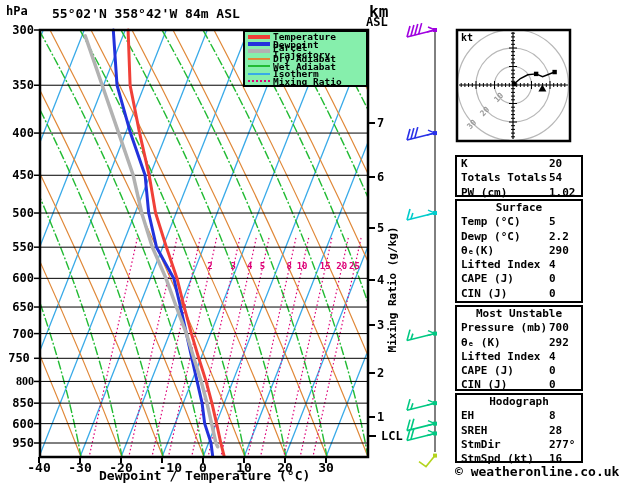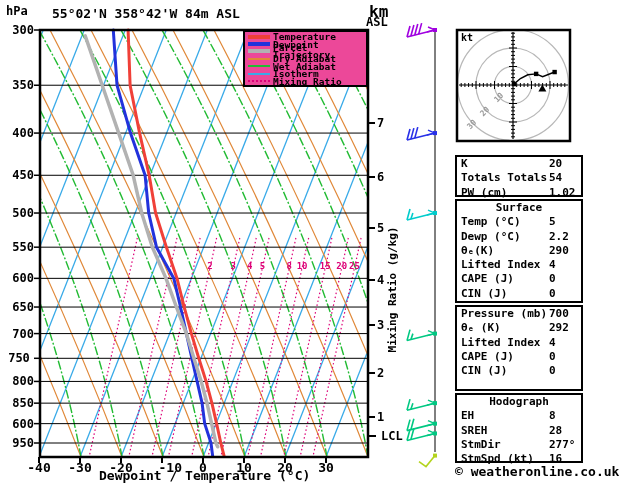--- a/index.html
+++ b/index.html
@@ -14,21 +14,21 @@
   .plab{font-size:12px;width:30px;text-align:right;}
   .kmlab{font-size:12px;}
   .xlab{font-size:13px;width:40px;text-align:center;}
   .xaxis{left:99px;top:468px;font-size:13px;}
   .mixv{left:322px;top:283px;width:140px;text-align:center;font-size:11px;transform:rotate(-90deg);}
   .mixlab{font-size:9px;width:20px;text-align:center;color:#dd0077;}
   .lcl{left:381px;top:429px;font-size:12px;}
   .kt{left:461px;top:32px;font-size:10px;}
   .ringlab{font-size:8px;color:#9a9a9a;transform:rotate(-45deg);}
   .copy{left:455px;top:464px;font-size:13px;}
-  #legend{position:absolute;left:243px;top:30px;width:125px;height:57px;background:#ec4899;
+  #legend{position:absolute;left:243px;top:30px;width:125px;height:57px;background:#86efac;
           border:2px solid #000;box-sizing:border-box;padding-top:1px;}
   .lgrow{display:flex;align-items:center;height:7.4px;font-size:9.5px;line-height:7px;}
   .lgsw{width:22px;margin:0 3px;flex:none;}
   .pbox{position:absolute;left:455px;width:128px;border:2px solid #000;box-sizing:border-box;
         background:#fff;font-size:11px;}
   .prow{position:relative;height:14.3px;line-height:14.3px;padding-left:4px;}
   .prow .val{position:absolute;left:92px;top:0;}
   .phead{height:14.3px;line-height:14.3px;text-align:center;}
   svg{position:absolute;left:0;top:0;}
 </style>
@@ -326,21 +326,21 @@
       <div class="t plab" style="left: 4px; top: 23px;">300</div>
       <div class="t plab" style="left: 4px; top: 78.2322px;">350</div>
       <div class="t plab" style="left: 4px; top: 126.076px;">400</div>
       <div class="t plab" style="left: 4px; top: 168.278px;">450</div>
       <div class="t plab" style="left: 4px; top: 206.029px;">500</div>
       <div class="t plab" style="left: 4px; top: 240.178px;">550</div>
       <div class="t plab" style="left: 4px; top: 271.355px;">600</div>
       <div class="t plab" style="left: 4px; top: 300.034px;">650</div>
       <div class="t plab" style="left: 4px; top: 326.587px;">700</div>
       <div class="t plab" style="left: 4px; top: 351.307px; text-align: center;">750</div>
-      <div class="t plab" style="left: 4px; top: 374.431px;">800</div>
+      <div class="t plab" style="left: 4px; top: 374.431px; font-family: Liberation Serif, serif;">800</div>
       <div class="t plab" style="left: 4px; top: 396.153px;">850</div>
       <div class="t plab" style="left: 4px; top: 416.633px;">600</div>
       <div class="t plab" style="left: 4px; top: 436.005px;">950</div>
       <div class="t xlab" style="left: 19px; top: 460px;">-40</div>
       <div class="t xlab" style="left: 60px; top: 460px;">-30</div>
       <div class="t xlab" style="left: 101px; top: 460px;">-20</div>
       <div class="t xlab" style="left: 142px; top: 460px; text-align: right;">-10</div>
       <div class="t xlab" style="left: 183px; top: 460px;">0</div>
       <div class="t xlab" style="left: 224px; top: 460px;">10</div>
       <div class="t xlab" style="left: 265px; top: 460px;">20</div>
@@ -374,20 +374,21 @@
       <div class="pbox" style="top: 199px; height: 104px;">
         <div class="phead">Surface</div>
         <div class="prow"><span>Temp (°C)</span><span class="val">5</span></div>
         <div class="prow"><span>Dewp (°C)</span><span class="val">2.2</span></div>
         <div class="prow"><span>θₑ(K)</span><span class="val">290</span></div>
         <div class="prow"><span>Lifted Index</span><span class="val">4</span></div>
         <div class="prow"><span>CAPE (J)</span><span class="val">0</span></div>
         <div class="prow"><span>CIN (J)</span><span class="val">0</span></div>
       </div>
       <div class="pbox" style="top: 305px; height: 86px;">
+        <div class="phead">Most Unstable</div>
         <div class="prow"><span>Pressure (mb)</span><span class="val">700</span></div>
         <div class="prow"><span>θₑ (K)</span><span class="val">292</span></div>
         <div class="prow"><span>Lifted Index</span><span class="val">4</span></div>
         <div class="prow"><span>CAPE (J)</span><span class="val">0</span></div>
         <div class="prow"><span>CIN (J)</span><span class="val">0</span></div>
       </div>
       <div class="pbox" style="top: 393px; height: 70px;">
         <div class="phead">Hodograph</div>
         <div class="prow"><span>EH</span><span class="val">8</span></div>
         <div class="prow"><span>SREH</span><span class="val">28</span></div>

